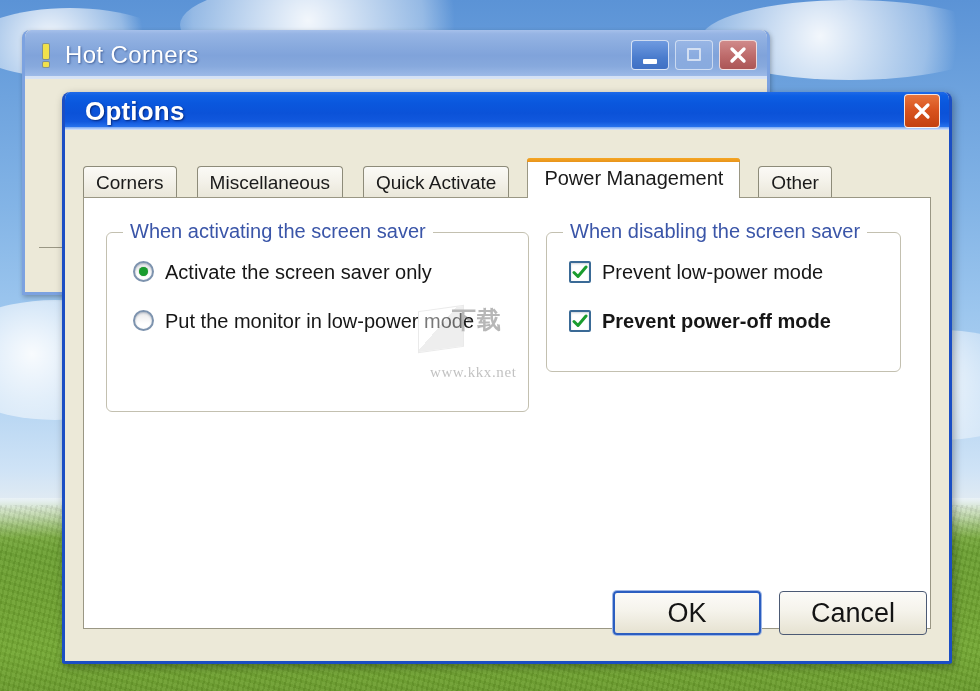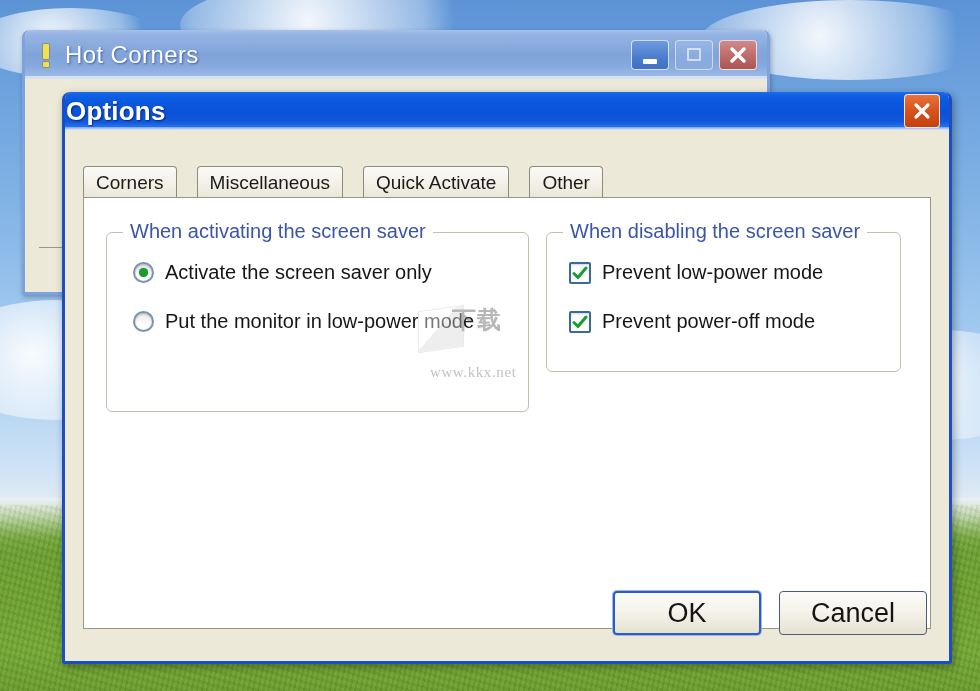--- a/index.html
+++ b/index.html
@@ -149,21 +149,21 @@
     box-shadow: 2px 3px 9px rgba(0,0,0,.35);
     overflow: hidden;
   }
   #options-titlebar {
     height: 38px;
     background: linear-gradient(to bottom,
       #1f6ae8 0%, #0d5fe4 10%, #0a57dd 30%, #0b52d8 55%,
       #1158dd 78%, #2a76ef 94%, #1d63e0 100%);
     border-radius: 5px 5px 0 0;
     display: flex; align-items: center;
-    padding: 0 9px 0 1px;
+    padding: 0 9px 0 20px;
     position: relative;
   }
   #options-titlebar::after{
     content:""; position:absolute; left:0; right:0; bottom:0; height:3px;
     background: linear-gradient(to bottom, rgba(255,255,255,.35), rgba(255,255,255,.85));
   }
   #options-title {
     flex: 1 1 auto;
     color: #ffffff;
     font-size: 26px;
@@ -247,21 +247,21 @@
     color: #3a55a8;
     font-size: 20px;
     white-space: nowrap;
   }
   #gb-activating { left: 22px; top: 34px; width: 423px; height: 180px; }
   #gb-disabling  { left: 462px; top: 34px; width: 355px; height: 140px; }
 
   
   .optrow {
     position: absolute;
-    display: flex; align-items: center;
+    display: flex; 
     gap: 11px;
     font-size: 20px;
     color: #161616;
     white-space: nowrap;
   }
 
   
   .radio {
     width: 21px; height: 21px;
     border-radius: 50%;
@@ -396,20 +396,21 @@
         </svg>
       </span>
     </div>
 
     <div id="options-body">
 
       <div id="tabstrip">
         <div class="tab">Corners</div>
         <div class="tab">Miscellaneous</div>
         <div class="tab">Quick Activate</div>
+        <div class="tab active">Power Management</div>
         <div class="tab">Other</div>
       </div>
 
       <div id="tabpanel">
 
         <div id="gb-activating" class="groupbox">
           <span class="gb-title">When activating the screen saver</span>
 
           <div class="optrow" style="left:26px; top:28px;">
             <span class="radio checked">
@@ -430,21 +431,21 @@
 
           <div class="optrow" style="left:22px; top:28px;">
             <span class="checkbox checked">
               <svg width="16" height="16" viewBox="0 0 16 16" aria-hidden="true">
                 <path d="M2 8.5 L6 12.5 L14 3" stroke="#1a9c2e" stroke-width="3" fill="none" stroke-linecap="round" stroke-linejoin="round"></path>
               </svg>
             </span>
             <span>Prevent low-power mode</span>
           </div>
 
-          <div class="optrow" style="left:22px; top:77px;">
+          <div class="optrow" style="left:22px; top:77px;font-weight:bold;">
             <span class="checkbox checked">
               <svg width="16" height="16" viewBox="0 0 16 16" aria-hidden="true">
                 <path d="M2 8.5 L6 12.5 L14 3" stroke="#1a9c2e" stroke-width="3" fill="none" stroke-linecap="round" stroke-linejoin="round"></path>
               </svg>
             </span>
             <span>Prevent power-off mode</span>
           </div>
         </div>
 
       </div>

